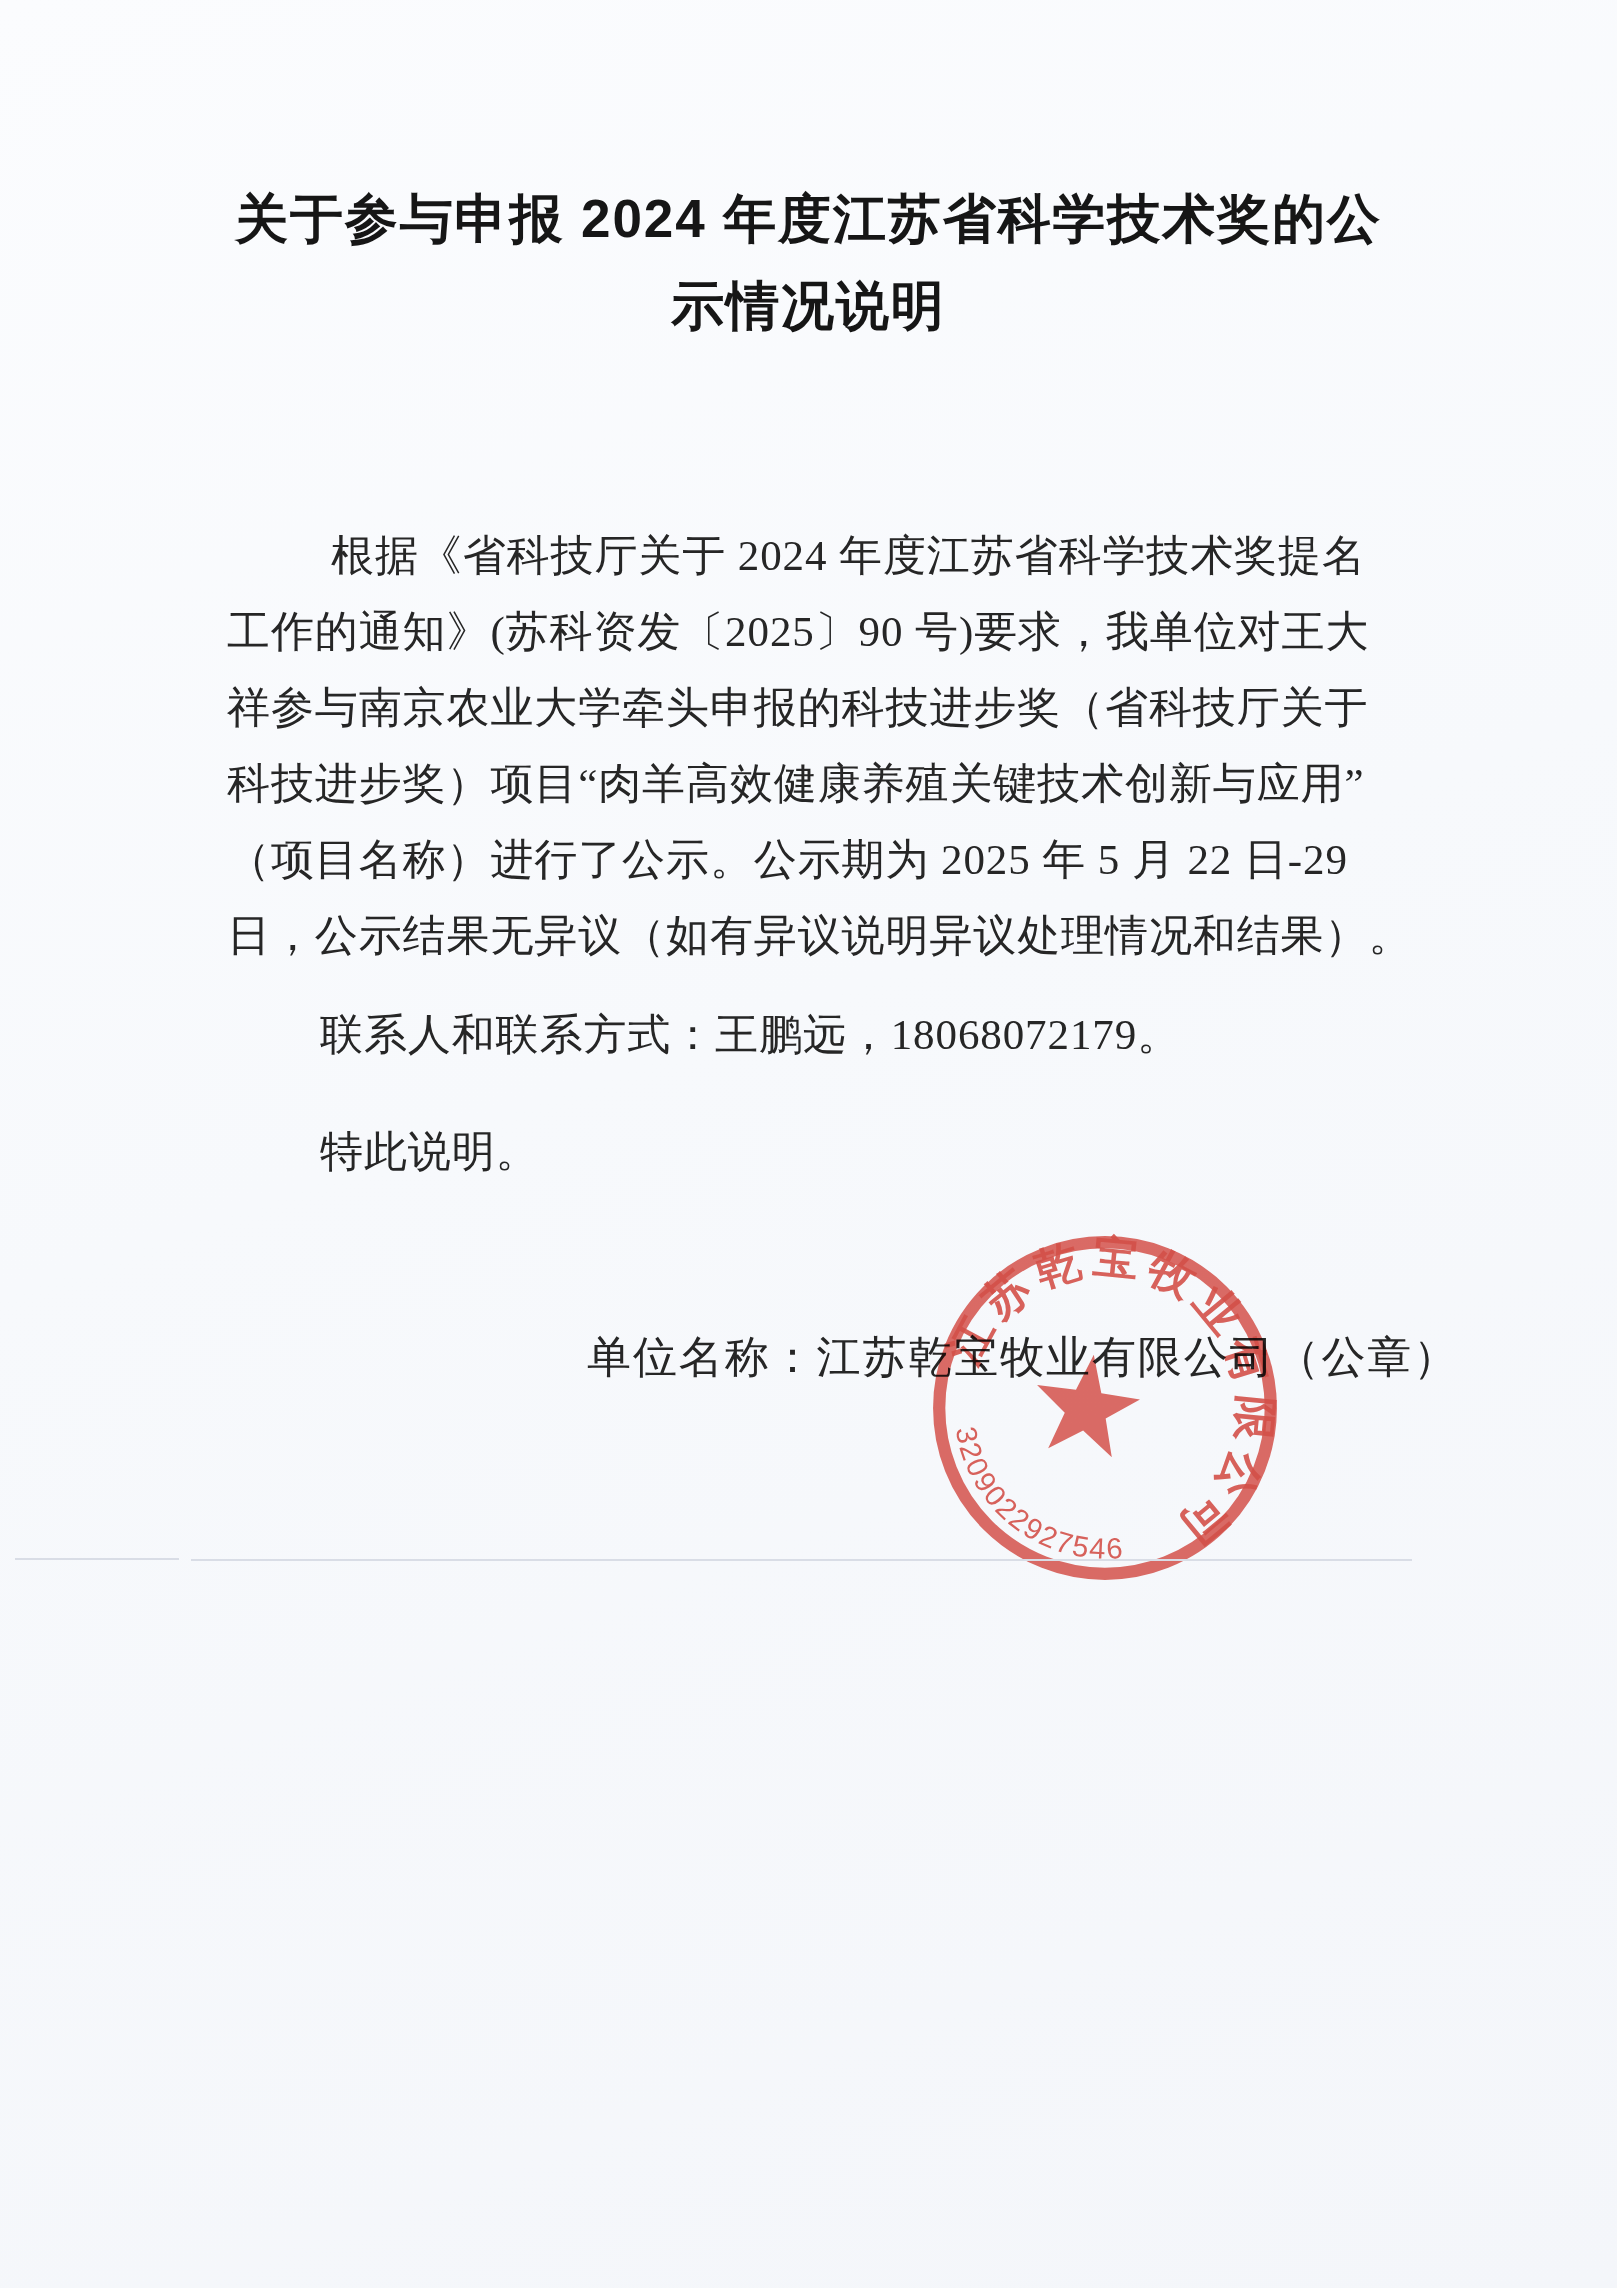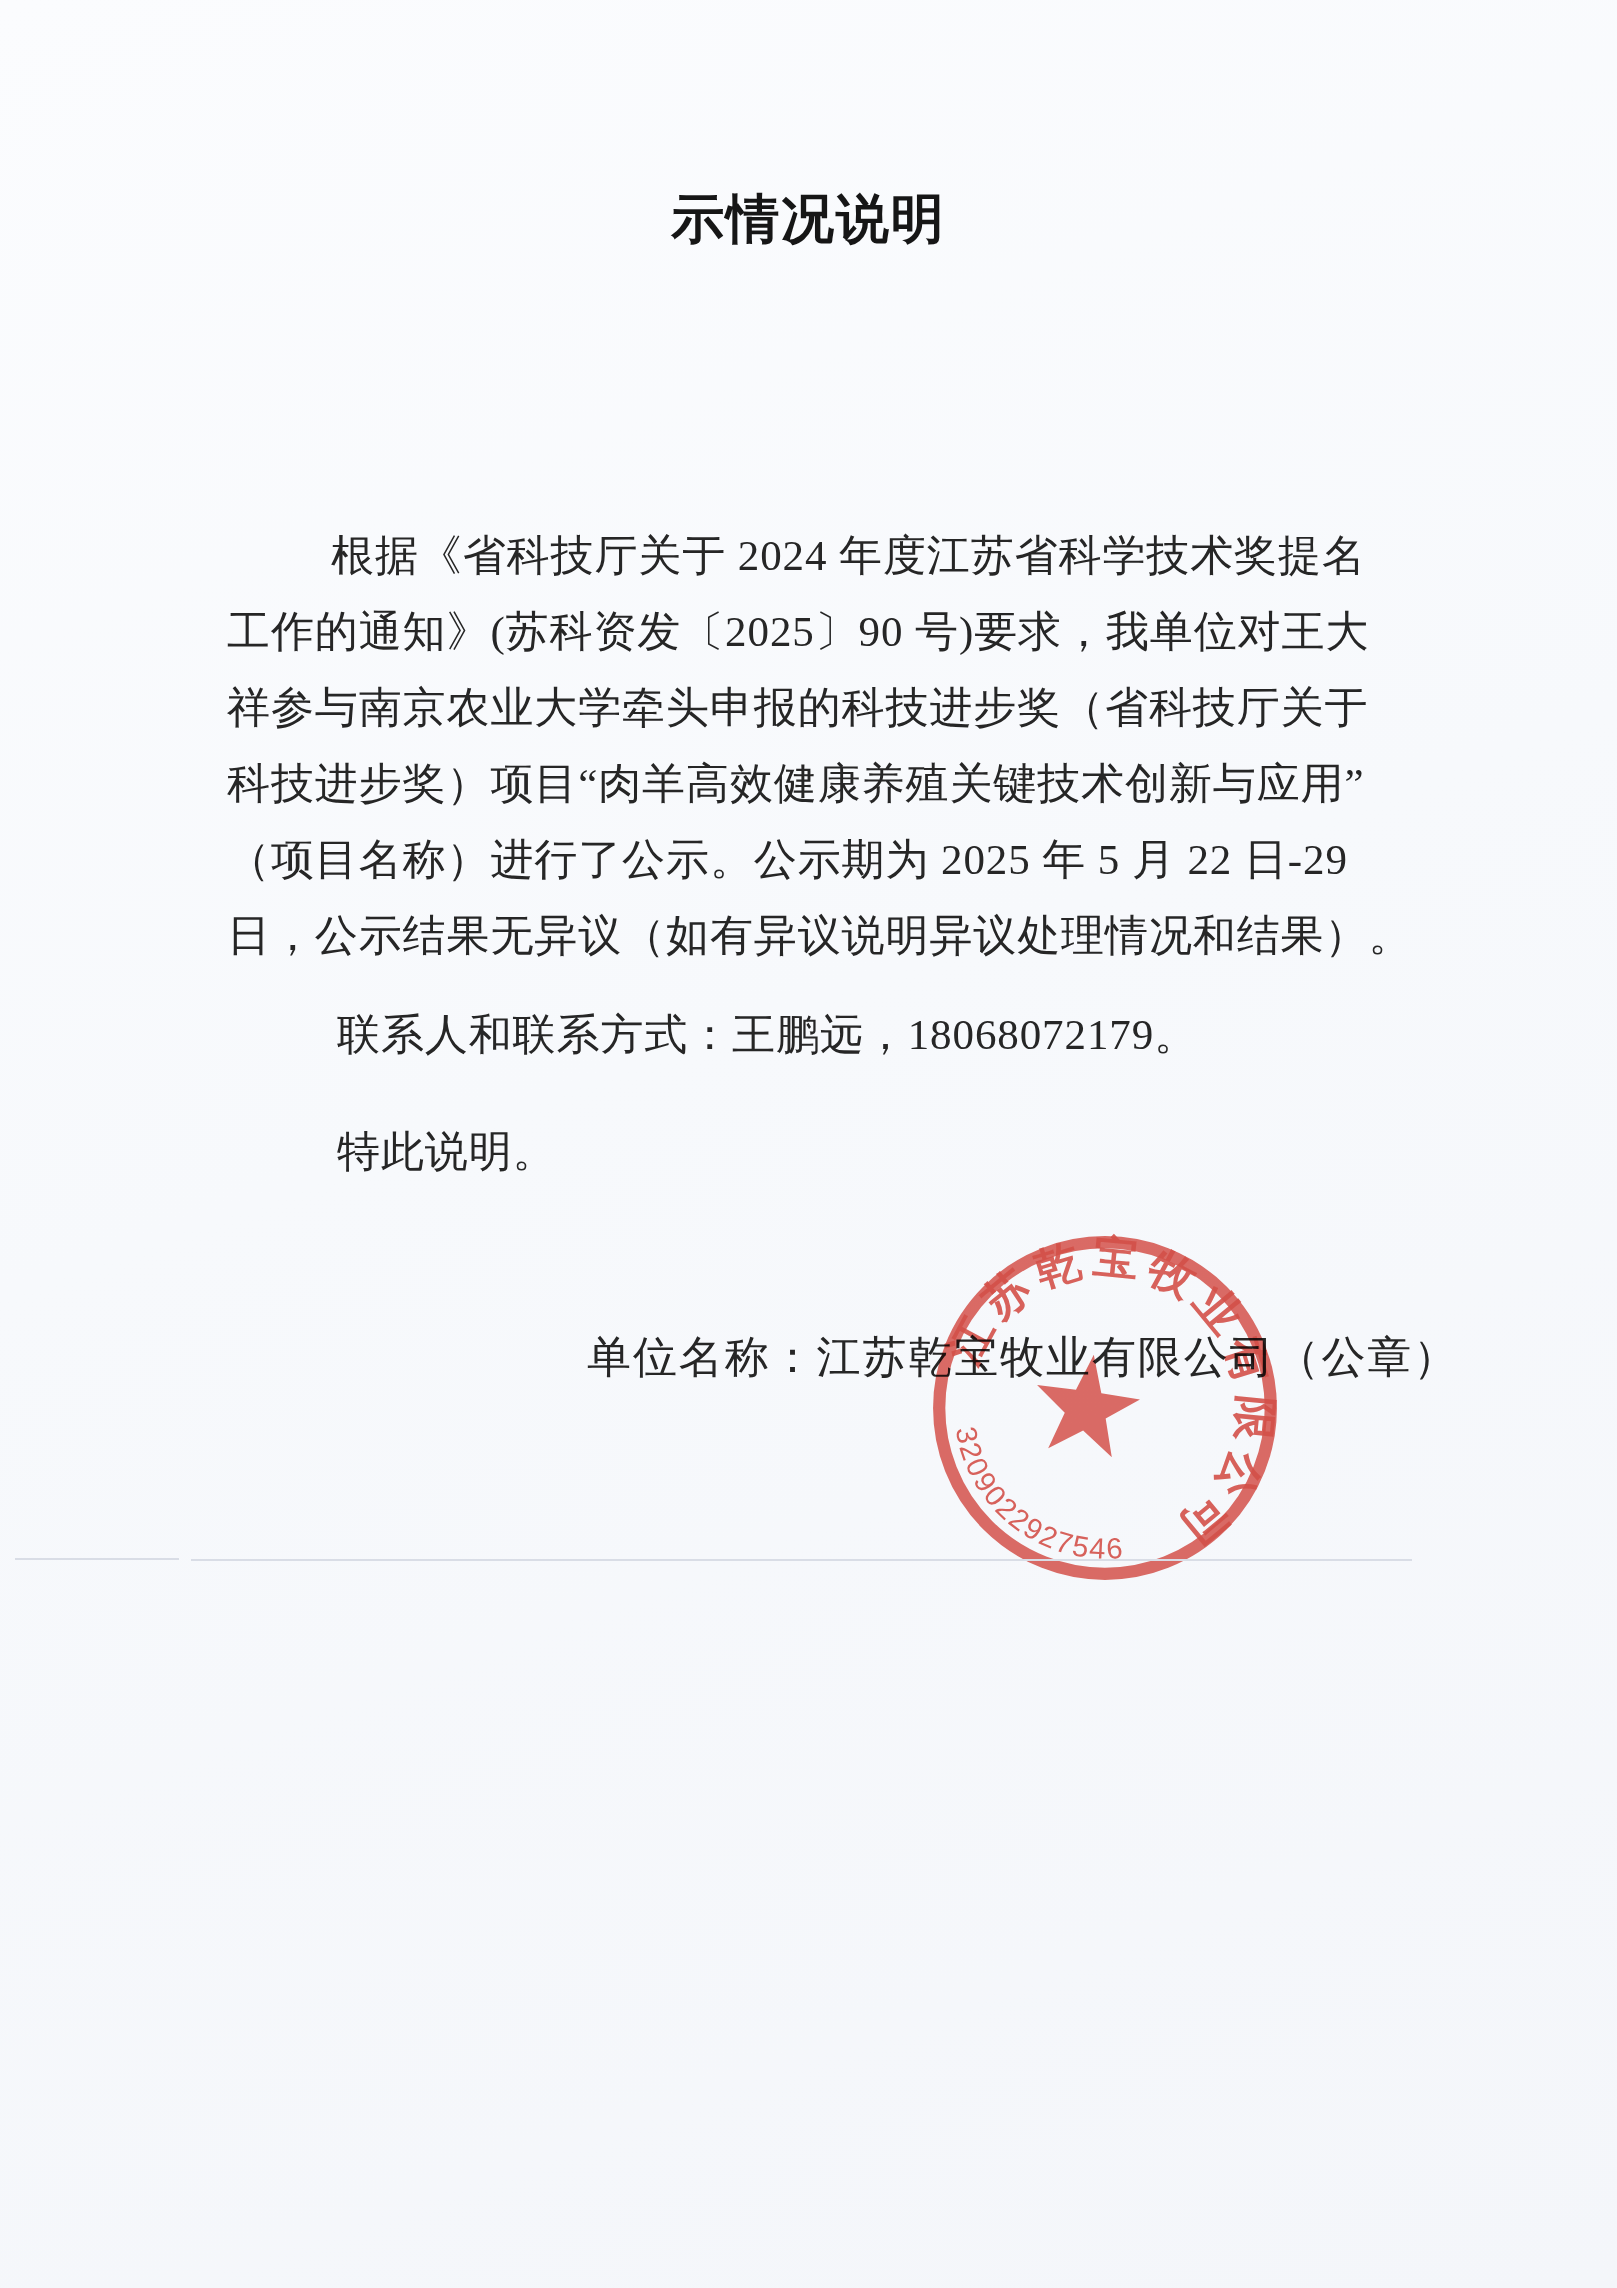--- a/index.html
+++ b/index.html
@@ -19,21 +19,21 @@
     font-weight:700; font-size:53px; line-height:87px;
     letter-spacing:1.9px; color:#161616;
   }
   .body-block {
     position:absolute; left:227px; top:518px; width:1165px;
     font-size:43px; letter-spacing:0.9px; color:#262626;
   }
   .doc-line { height:76px; line-height:76px; white-space:nowrap; }
   .doc-line:first-child { text-indent:104px; }
   .para-line {
-    position:absolute; left:233px; width:1165px;
+    position:absolute; left:216px; width:1165px;
     font-size:43px; letter-spacing:0.9px; color:#262626;
     text-indent:104px; line-height:56px; white-space:nowrap;
   }
   .contact-line { top:1007px; }
   .closing-line { top:1124px; }
   .unit-line {
     position:absolute; left:587px; top:1330px;
     font-size:44px; letter-spacing:1.9px; line-height:56px;
     color:#262626; white-space:nowrap;
   }
@@ -60,20 +60,21 @@
   }
   .scan-line.seg1 { left:15px;  top:1558px; width:164px; }
   .scan-line.seg2 { left:191px; top:1559px; width:1221px; }
 </style>
 </head>
 <body>
 
 <div class="page">
 
   <div class="title">
+    <div>关于参与申报 2024 年度江苏省科学技术奖的公</div>
     <div>示情况说明</div>
   </div>
 
   <div class="body-block">
       <div class="doc-line">根据《省科技厅关于 2024 年度江苏省科学技术奖提名</div>
       <div class="doc-line">工作的通知》(苏科资发〔2025〕90 号)要求，我单位对王大</div>
       <div class="doc-line">祥参与南京农业大学牵头申报的科技进步奖（省科技厅关于</div>
       <div class="doc-line">科技进步奖）项目“肉羊高效健康养殖关键技术创新与应用”</div>
       <div class="doc-line">（项目名称）进行了公示。公示期为 2025 年 5 月 22 日-29</div>
       <div class="doc-line">日，公示结果无异议（如有异议说明异议处理情况和结果）。</div>

